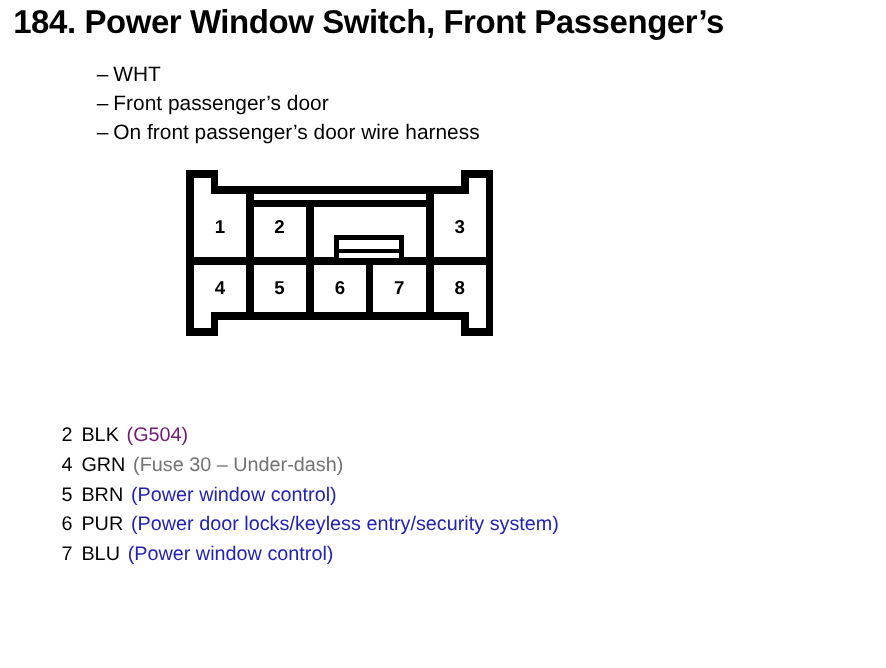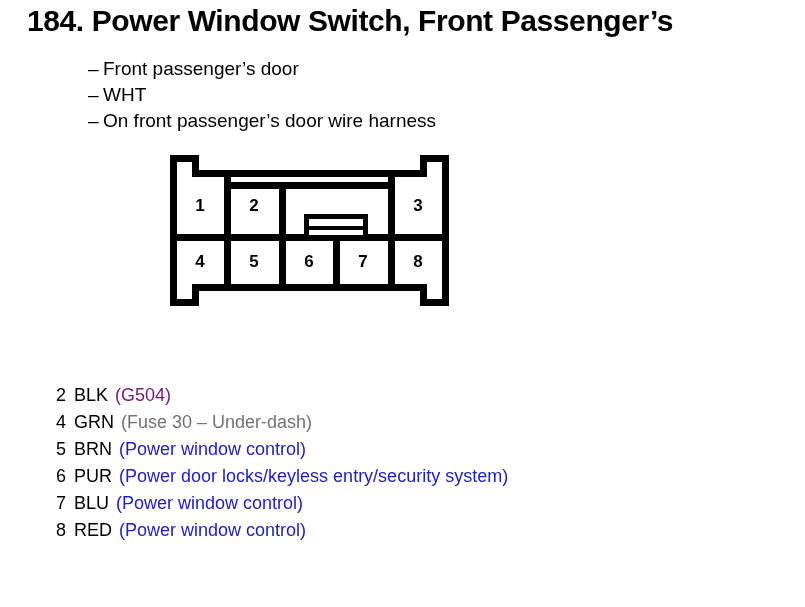--- a/index.html
+++ b/index.html
@@ -14,21 +14,21 @@
     position: relative;
     overflow: hidden;
     font-family: "Liberation Sans", sans-serif;
     color: #000000;
     -webkit-font-smoothing: antialiased;
   }
 
   
   .page-title {
     position: absolute;
-    left: 27px;
+    left: 12px;
     top: 4px;
     font-size: 30px;
     font-weight: bold;
     letter-spacing: -0.4px;
     white-space: nowrap;
     line-height: 1.15;
   }
 
   
   .subtitle-list {
@@ -94,24 +94,24 @@
     margin-left: 7px;
   }
 </style>
 </head>
 <body>
 
 <div class="page-title">184. Power Window Switch, Front Passenger’s</div>
 
 <ul class="subtitle-list">
   <li>
-    <span class="dash">–</span><span>Front passenger’s door</span>
+    <span class="dash">–</span><span>WHT</span>
   </li>
   <li>
-    <span class="dash">–</span><span>WHT</span>
+    <span class="dash">–</span><span>Front passenger’s door</span>
   </li>
   <li>
     <span class="dash">–</span><span>On front passenger’s door wire harness</span>
   </li>
 </ul>
 
 <div class="connector-figure">
   <svg width="300" height="160" viewBox="0 0 300 160" xmlns="http://www.w3.org/2000/svg" shape-rendering="crispEdges">
 
     <path d="M 13,8
@@ -167,16 +167,13 @@
   </li>
   <li>
     <span class="pin-idx">5</span><span class="wire-code">BRN</span><span class="circuit" style="color: rgb(34, 34, 187);">(Power window control)</span>
   </li>
   <li>
     <span class="pin-idx">6</span><span class="wire-code">PUR</span><span class="circuit" style="color: rgb(34, 34, 187);">(Power door locks/keyless entry/security system)</span>
   </li>
   <li>
     <span class="pin-idx">7</span><span class="wire-code">BLU</span><span class="circuit" style="color: rgb(34, 34, 187);">(Power window control)</span>
   </li>
-  <li>
-    <span class="pin-idx">8</span><span class="wire-code">RED</span><span class="circuit" style="color: rgb(34, 34, 187);">(Power window control)</span>
-  </li>
 </ul>
 
 </body></html>

